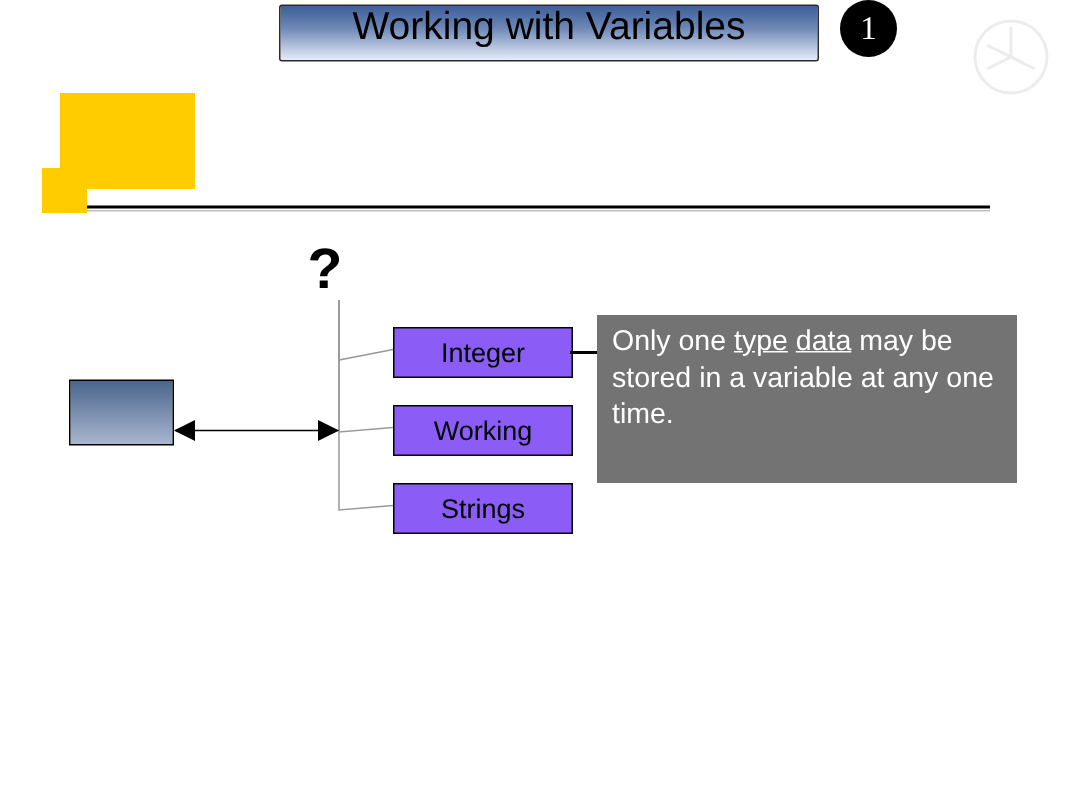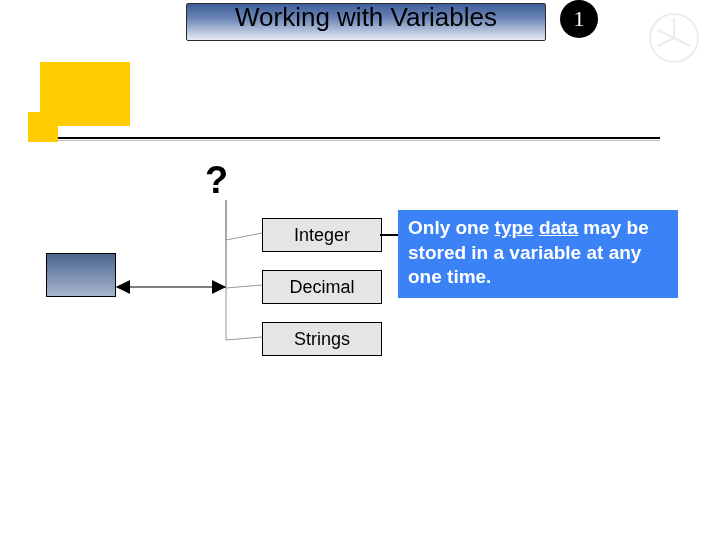--- a/index.html
+++ b/index.html
@@ -17,37 +17,37 @@
   .logo svg{width:100%;height:100%;}
   
   .sq-big{position:absolute;left:40px;top:62px;width:90px;height:64px;background:#ffcc00;}
   .sq-sm{position:absolute;left:28px;top:112px;width:30px;height:30px;background:#ffcc00;}
   
   .rule{position:absolute;left:58px;top:137px;width:602px;height:2px;background:#000;}
   .rule::after{content:"";position:absolute;left:0;top:3px;width:100%;height:1px;background:#bfbfbf;}
   
   .qmark{position:absolute;left:205px;top:159px;font-size:38px;font-weight:bold;color:#000;}
   
-  .typebox{position:absolute;left:262px;width:118px;height:32px;border:1px solid #000;background:#e5e5e5;
+  .typebox{position:absolute;left:262px;width:118px;height:32px;border:1px solid #000;background:#8b5cf6;
     display:flex;align-items:center;justify-content:center;font-size:18px;font-family:Verdana,sans-serif;}
   .tb1{top:218px;}
   .tb2{top:270px;}
   .tb3{top:322px;}
   
   .branches{position:absolute;left:218px;top:200px;width:44px;height:140px;}
   .branches svg{width:100%;height:100%;overflow:visible;}
   
   .varbox{position:absolute;left:46px;top:253px;width:68px;height:42px;border:1px solid #000;
     background:linear-gradient(to bottom,#4a658d,#a8b6cf);}
   
   .connector{position:absolute;left:116px;top:280px;width:110px;height:20px;}
   .connector svg{width:100%;height:100%;overflow:visible;}
   
-  .callout{position:absolute;left:398px;top:210px;width:280px;height:88px;background:#3b82f6;color:#fff;
-    font-size:19px;font-weight:bold;font-family:Verdana,sans-serif;padding:6px 10px;box-sizing:border-box;line-height:1.3;}
+  .callout{position:absolute;left:398px;top:210px;width:280px;height:112px;background:#737373;color:#fff;
+    font-size:19px;font-weight:normal;font-family:Verdana,sans-serif;padding:6px 10px;box-sizing:border-box;line-height:1.3;}
   .callout .u{text-decoration:underline;}
   .callout-line{position:absolute;left:380px;top:234px;width:18px;height:2px;background:#000;}
 </style>
 </head>
 <body>
 
 <div class="slide">
 
   <div class="title-bar"></div>
   <div class="title-text">Working with Variables</div>
@@ -75,21 +75,21 @@
       <path d="M8 0 L8 40 L44 33" stroke="#999" stroke-width="1" fill="none"></path>
       <path d="M8 0 L8 88 L44 85" stroke="#999" stroke-width="1" fill="none"></path>
       <path d="M8 0 L8 140 L44 137" stroke="#999" stroke-width="1" fill="none"></path>
     </svg>
   </div>
 
   <div class="typebox tb1">
     <span>Integer</span>
   </div>
   <div class="typebox tb2">
-    <span>Decimal</span>
+    <span>Working</span>
   </div>
   <div class="typebox tb3">
     <span>Strings</span>
   </div>
 
   <div class="varbox"></div>
 
   <div class="connector">
     <svg viewBox="0 0 110 20">
       <line x1="10" y1="7" x2="100" y2="7" stroke="#000" stroke-width="1"></line>

